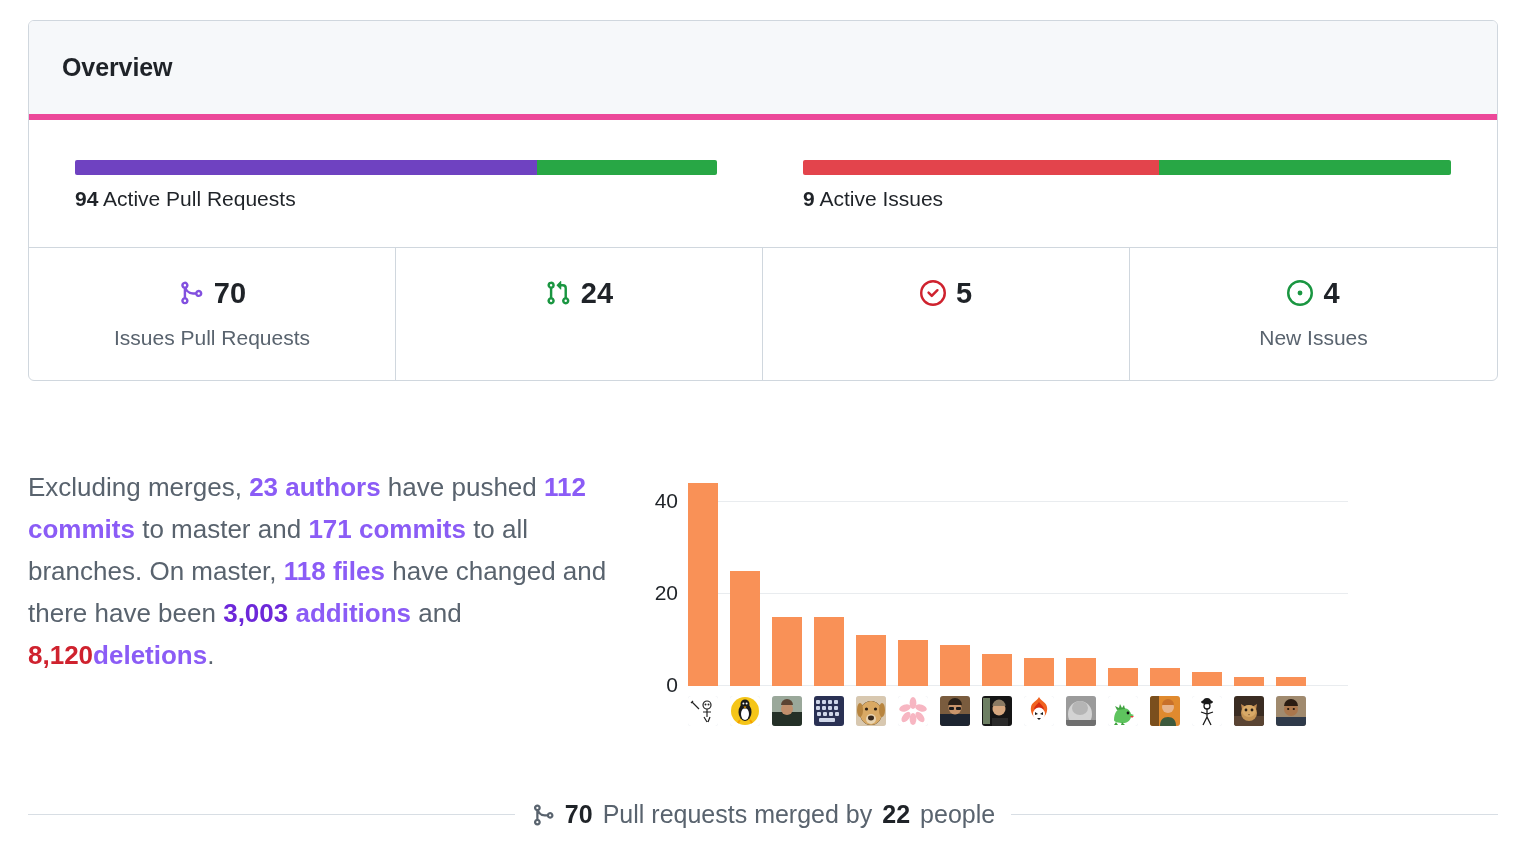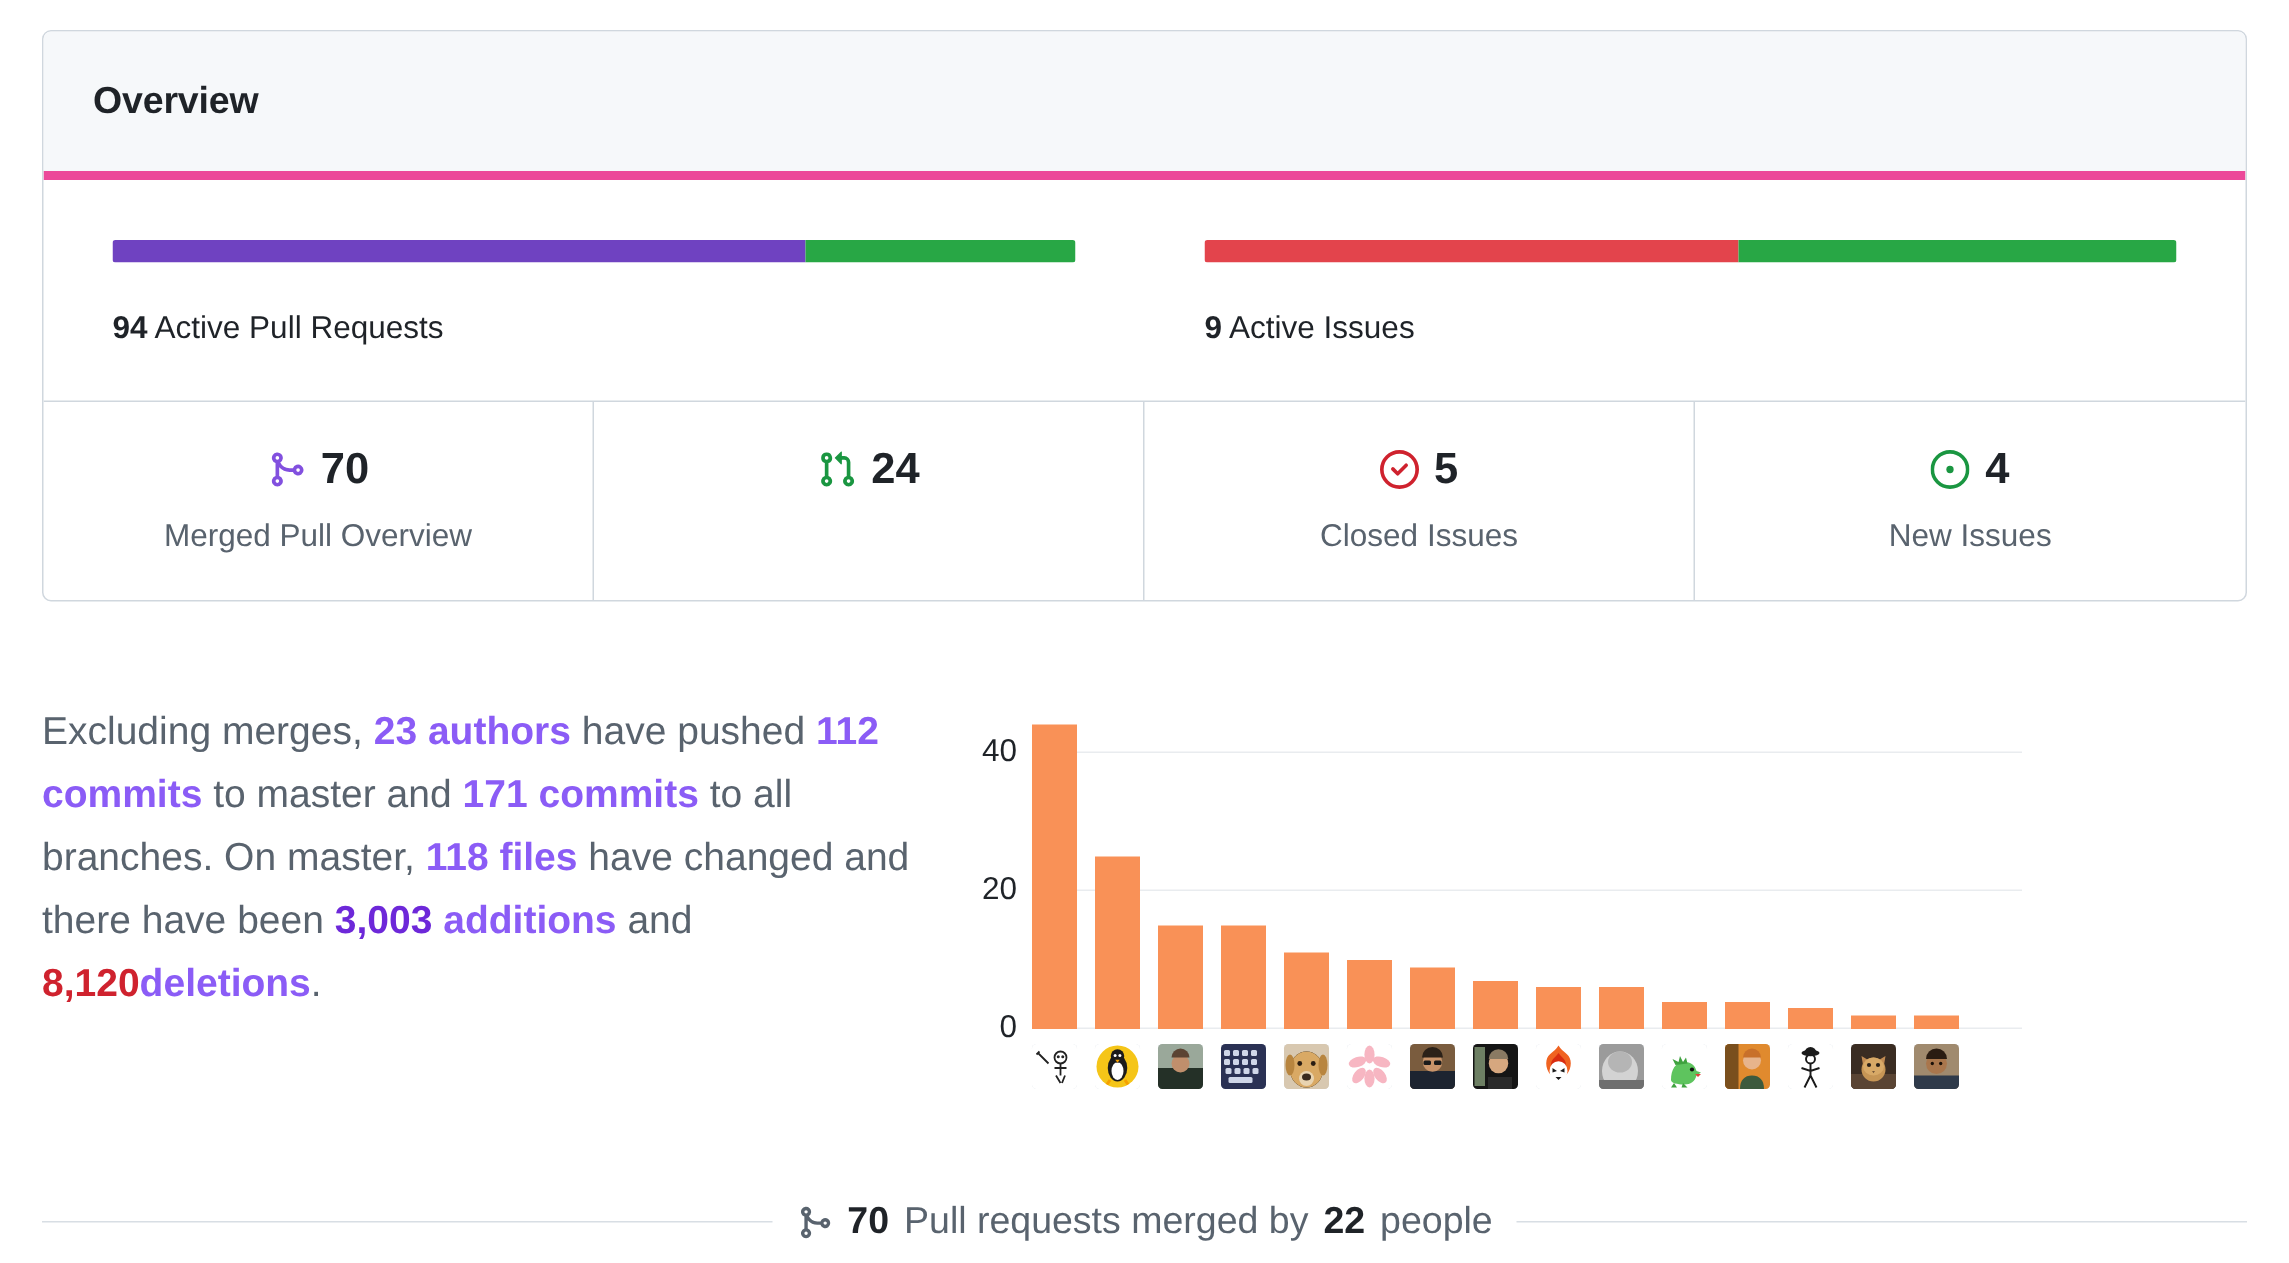--- a/index.html
+++ b/index.html
@@ -50,21 +50,21 @@
   .bar-col.right { padding-left: 40px; }
   .prog {
     height: 15px;
     width: 100%;
     display: flex;
     border-radius: 2px;
     overflow: hidden;
   }
   .prog span { display: block; height: 100%; }
   .bar-caption {
-    margin-top: 32px;
+    margin-top: 12px;
     font-size: 21px;
     color: #1f2328;
   }
   .bar-caption b { font-weight: bold; }
 
   
   .stats-row { display: flex; }
   .stat-cell {
     width: 25%;
     padding: 28px 10px 30px 10px;
@@ -223,21 +223,21 @@
 
       <div class="stat-cell">
         <div class="stat-top">
           <span class="ic">
             <svg width="26" height="26" viewBox="0 0 16 16" fill="#8250df" aria-hidden="true">
               <path d="M5.45 5.154A4.25 4.25 0 0 0 9.25 7.5h1.378a2.251 2.251 0 1 1 0 1.5H9.25A5.734 5.734 0 0 1 5 7.123v3.505a2.25 2.25 0 1 1-1.5 0V5.372a2.25 2.25 0 1 1 1.95-.218ZM4.25 13.5a.75.75 0 1 0 0-1.5.75.75 0 0 0 0 1.5Zm8.5-4.5a.75.75 0 1 0 0-1.5.75.75 0 0 0 0 1.5ZM5 3.25a.75.75 0 1 0-1.5 0 .75.75 0 0 0 1.5 0Z"></path>
             </svg>
           </span>
           <span class="stat-num">70</span>
         </div>
-        <div class="stat-label">Merged Pull Overview</div>
+        <div class="stat-label">Issues Pull Requests</div>
       </div>
 
       <div class="stat-cell">
         <div class="stat-top">
           <span class="ic">
             <svg width="26" height="26" viewBox="0 0 16 16" fill="#1a9641" aria-hidden="true">
               <path d="M1.5 3.25a2.25 2.25 0 1 1 3 2.122v5.256a2.251 2.251 0 1 1-1.5 0V5.372A2.25 2.25 0 0 1 1.5 3.25Zm5.677-.177L9.573.677A.25.25 0 0 1 10 .854V2.5h1A2.5 2.5 0 0 1 13.5 5v5.628a2.251 2.251 0 1 1-1.5 0V5a1 1 0 0 0-1-1h-1v1.646a.25.25 0 0 1-.427.177L7.177 3.427a.25.25 0 0 1 0-.354ZM3.75 2.5a.75.75 0 1 0 0 1.5.75.75 0 0 0 0-1.5Zm0 9.5a.75.75 0 1 0 0 1.5.75.75 0 0 0 0-1.5Zm8.25.75a.75.75 0 1 0 1.5 0 .75.75 0 0 0-1.5 0Z"></path>
             </svg>
           </span>
           <span class="stat-num">24</span>
@@ -247,21 +247,20 @@
       <div class="stat-cell">
         <div class="stat-top">
           <span class="ic">
             <svg width="26" height="26" viewBox="0 0 16 16" fill="#cf222e" aria-hidden="true">
               <path d="M11.28 6.78a.75.75 0 0 0-1.06-1.06L7.25 8.69 5.78 7.22a.75.75 0 0 0-1.06 1.06l2 2a.75.75 0 0 0 1.06 0l3.5-3.5Z"></path>
               <path d="M16 8A8 8 0 1 1 0 8a8 8 0 0 1 16 0Zm-1.5 0a6.5 6.5 0 1 0-13 0 6.5 6.5 0 0 0 13 0Z"></path>
             </svg>
           </span>
           <span class="stat-num">5</span>
         </div>
-        <div class="stat-label">Closed Issues</div>
       </div>
 
       <div class="stat-cell">
         <div class="stat-top">
           <span class="ic">
             <svg width="26" height="26" viewBox="0 0 16 16" fill="#1a9641" aria-hidden="true">
               <path d="M8 9.5a1.5 1.5 0 1 0 0-3 1.5 1.5 0 0 0 0 3Z"></path>
               <path d="M8 0a8 8 0 1 1 0 16A8 8 0 0 1 8 0ZM1.5 8a6.5 6.5 0 1 0 13 0 6.5 6.5 0 0 0-13 0Z"></path>
             </svg>
           </span>

